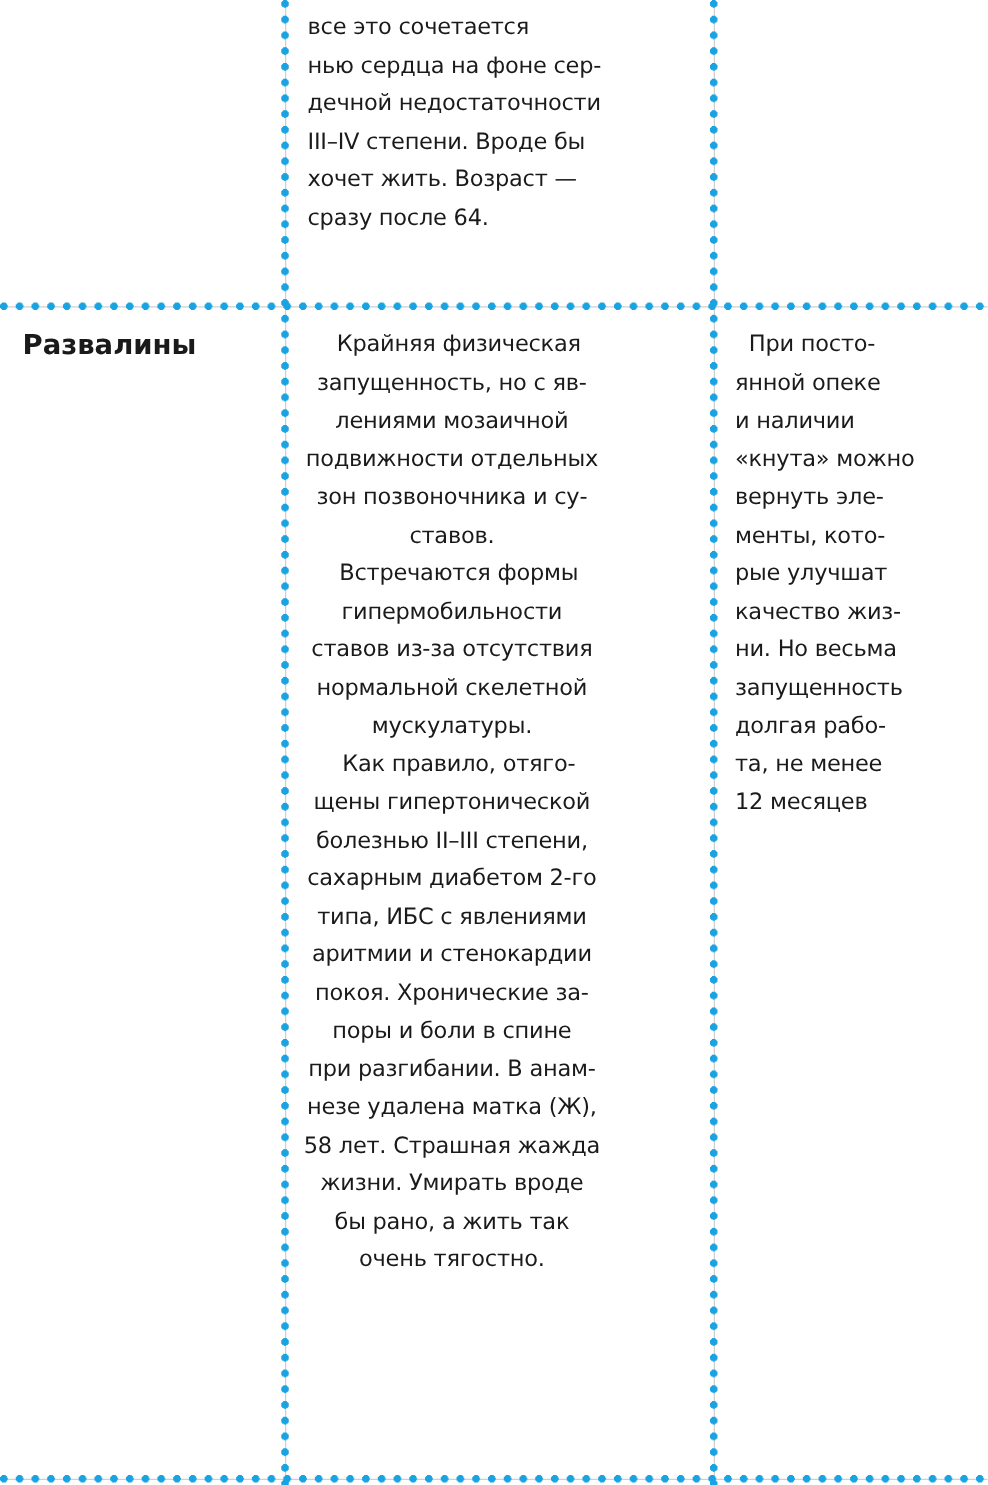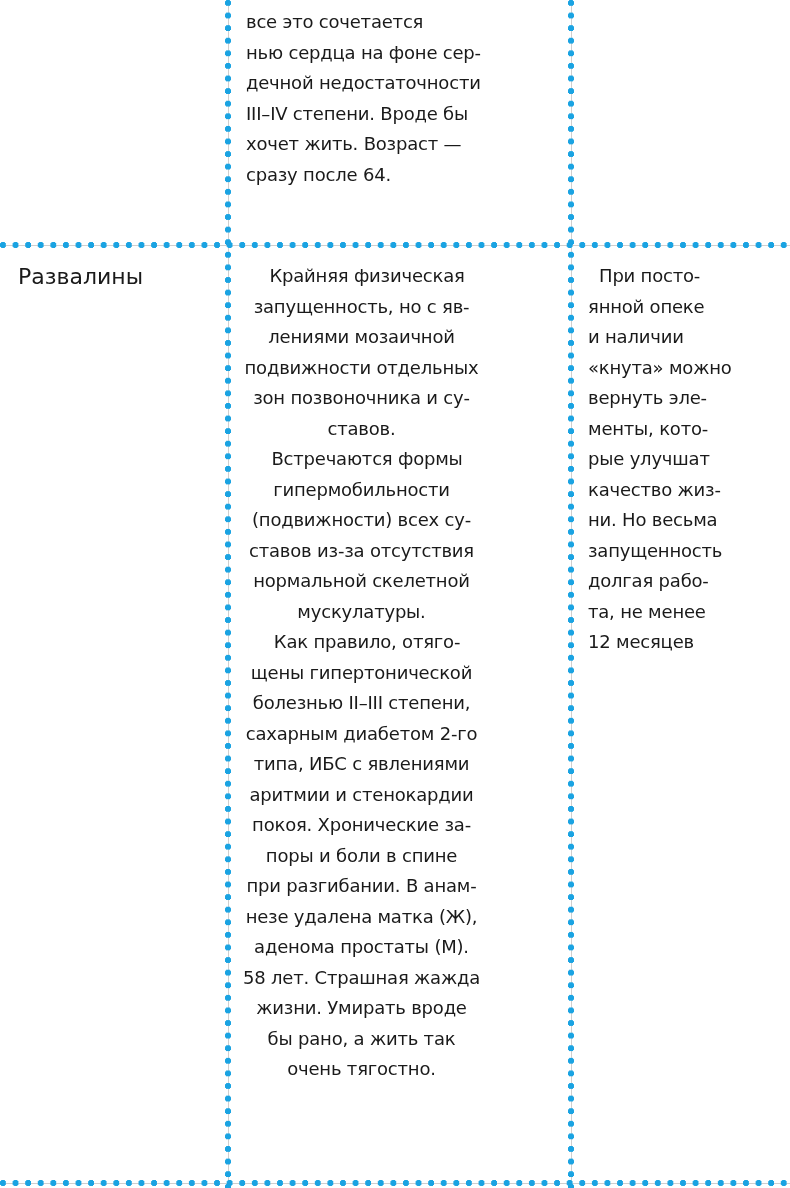--- a/index.html
+++ b/index.html
@@ -6,21 +6,21 @@
   body { width: 790px; height: 1188px; position: relative; overflow: hidden;
          font-family: "DejaVu Sans", "Liberation Sans", sans-serif; color: #1a1a1a; }
   .vline { position: absolute; top: 0; width: 6px; background:
       radial-gradient(circle at 3px 3px, #1aa3e2 2.9px, transparent 3.2px) 0 0 / 6px 12.6px repeat-y,
       linear-gradient(#cfcfcf, #cfcfcf) 2.5px 0 / 1px 100% no-repeat; }
   .hline { position: absolute; left: 0; height: 6px; width: 790px; background:
       radial-gradient(circle at 3px 3px, #1aa3e2 2.9px, transparent 3.2px) 0 0 / 12.6px 6px repeat-x,
       linear-gradient(#cfcfcf, #cfcfcf) 0 2.5px / 100% 1px no-repeat; }
   .cell { position: absolute; font-size: 18px; line-height: 30.5px; letter-spacing: -0.2px; }
   .line { white-space: pre; display: block; }
-  .label { position: absolute; left: 18px; top: 262px; font-weight: normal; font-size: 22px;
+  .label { position: absolute; left: 18px; top: 262px; font-weight: bold; font-size: 22px;
            line-height: 30px; color: #1a1a1a; }
 </style>
 </head>
 <body>
 
 <div class="vline" style="left:225px; height:1188px;"></div>
 <div class="vline" style="left:568px; height:1188px;"></div>
 <div class="hline" style="top:242px;"></div>
 <div class="hline" style="top:1180px;"></div>
 
@@ -37,35 +37,33 @@
 
 <div class="cell" style="left:243px; top:261px;text-align:center;">
   <span class="line">  Крайняя физическая</span>
   <span class="line">запущенность, но с яв-</span>
   <span class="line">лениями мозаичной</span>
   <span class="line">подвижности отдельных</span>
   <span class="line">зон позвоночника и су-</span>
   <span class="line">ставов.</span>
   <span class="line">  Встречаются формы</span>
   <span class="line">гипермобильности</span>
-  <span class="line">(подвижности) всех су-</span>
   <span class="line">ставов из-за отсутствия</span>
   <span class="line">нормальной скелетной</span>
   <span class="line">мускулатуры.</span>
   <span class="line">  Как правило, отяго-</span>
   <span class="line">щены гипертонической</span>
   <span class="line">болезнью II–III степени,</span>
   <span class="line">сахарным диабетом 2-го</span>
   <span class="line">типа, ИБС с явлениями</span>
   <span class="line">аритмии и стенокардии</span>
   <span class="line">покоя. Хронические за-</span>
   <span class="line">поры и боли в спине</span>
   <span class="line">при разгибании. В анам-</span>
   <span class="line">незе удалена матка (Ж),</span>
-  <span class="line">аденома простаты (М).</span>
   <span class="line">58 лет. Страшная жажда</span>
   <span class="line">жизни. Умирать вроде</span>
   <span class="line">бы рано, а жить так</span>
   <span class="line">очень тягостно.</span>
 </div>
 
 <div class="cell" style="left:588px; top:261px;">
   <span class="line">  При посто-</span>
   <span class="line">янной опеке</span>
   <span class="line">и наличии</span>

